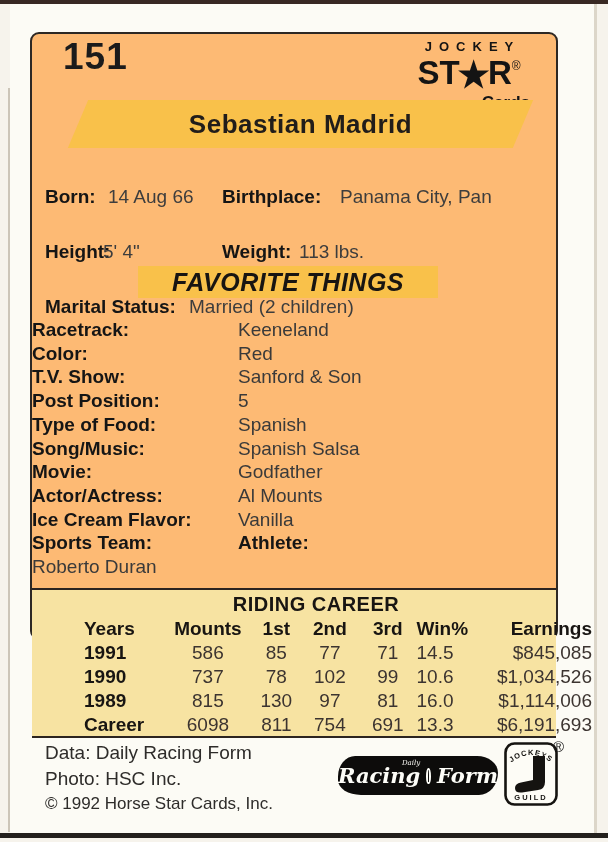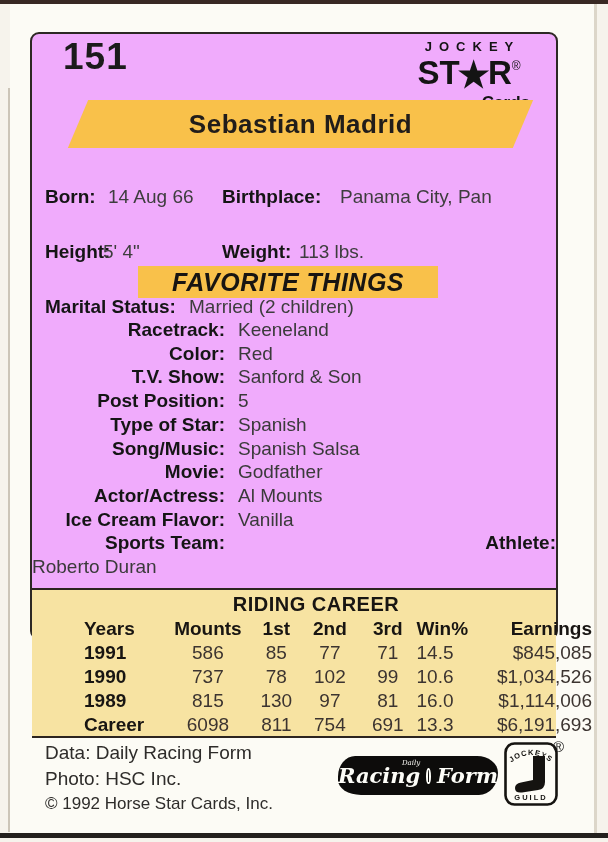--- a/index.html
+++ b/index.html
@@ -12,21 +12,21 @@
   .scan-edge{position:absolute;left:0;right:0;}
   #edge-top{top:0;height:4px;background:#382823;}
   #edge-bottom{top:833px;height:5px;background:#23201d;}
   #card-left-edge{position:absolute;left:8px;top:88px;bottom:10px;width:2px;background:#ccc5b8;}
   #card-right-edge{position:absolute;right:11px;top:4px;bottom:8px;width:3px;background:#dcd6c9;}
   #card{position:absolute;left:10px;top:4px;right:14px;bottom:9px;background:#fcfbf5;}
 
   #card-frame{
     position:absolute;left:30px;top:32px;width:528px;height:608px;
     box-sizing:border-box;border:2px solid #2d2824;border-radius:9px;
-    background:#f0abfc;
+    background:#fdba74;
   }
 
   
   #card-number{position:absolute;left:31px;top:2px;font-size:37px;font-weight:bold;color:#1b1b1b;letter-spacing:1px;}
   #brand{position:absolute;right:12px;top:6px;width:150px;text-align:center;color:#141414;line-height:1;}
   #brand-top{font-size:13px;font-weight:bold;letter-spacing:7px;margin-left:7px;}
   #brand-main{font-size:33px;font-weight:bold;letter-spacing:0px;margin-top:3px;white-space:nowrap;}
   #brand-main .star{font-size:36px;vertical-align:-3px;margin:0 -2px;}
   #brand-main .reg{font-size:12px;vertical-align:14px;font-weight:normal;}
   #brand-sub{font-size:17px;font-weight:bold;text-align:right;padding-right:14px;margin-top:1px;}
@@ -55,21 +55,21 @@
   #fav-title{
     position:absolute;left:106px;top:232px;width:300px;height:32px;line-height:32px;
     background:#f9c14a;text-align:center;
     font-size:25px;font-weight:bold;font-style:italic;color:#181512;letter-spacing:0.5px;
   }
   #fav-list{
     position:absolute;left:0;top:284px;width:524px;
     display:grid;grid-template-columns:193px 1fr;column-gap:13px;
     font-size:19px;line-height:23.7px;
   }
-  #fav-list .flbl{font-weight:bold;color:#151515;text-align:right;}
+  #fav-list .flbl{font-weight:bold;color:#151515;text-align:left;}
   #fav-list .fval{color:#3a3a3a;}
 
   
   #career{
     position:absolute;left:0;top:554px;width:524px;height:150px;box-sizing:border-box;
     background:#f7e3a2;border-top:2px solid #2c2420;border-bottom:2px solid #2c2420;padding-left:44px;
   }
   #career-title{text-align:center;font-size:20px;font-weight:bold;color:#181512;margin-top:3px;letter-spacing:0.5px;}
   #career table{width:508px;margin:1px 8px 0 8px;border-collapse:collapse;font-size:19px;color:#3c3430;}
   #career th{font-weight:bold;color:#181512;padding:0;line-height:24px;}
@@ -142,21 +142,21 @@
 
   <div id="fav-list">
     <div class="flbl">Racetrack:</div>
       <div class="fval">Keeneland</div>
     <div class="flbl">Color:</div>
       <div class="fval">Red</div>
     <div class="flbl">T.V. Show:</div>
       <div class="fval">Sanford &amp; Son</div>
     <div class="flbl">Post Position:</div>
       <div class="fval">5</div>
-    <div class="flbl">Type of Star:</div>
+    <div class="flbl">Type of Food:</div>
       <div class="fval">Spanish</div>
     <div class="flbl">Song/Music:</div>
       <div class="fval">Spanish Salsa</div>
     <div class="flbl">Movie:</div>
       <div class="fval">Godfather</div>
     <div class="flbl">Actor/Actress:</div>
       <div class="fval">Al Mounts</div>
     <div class="flbl">Ice Cream Flavor:</div>
       <div class="fval">Vanilla</div>
     <div class="flbl">Sports Team:</div>

